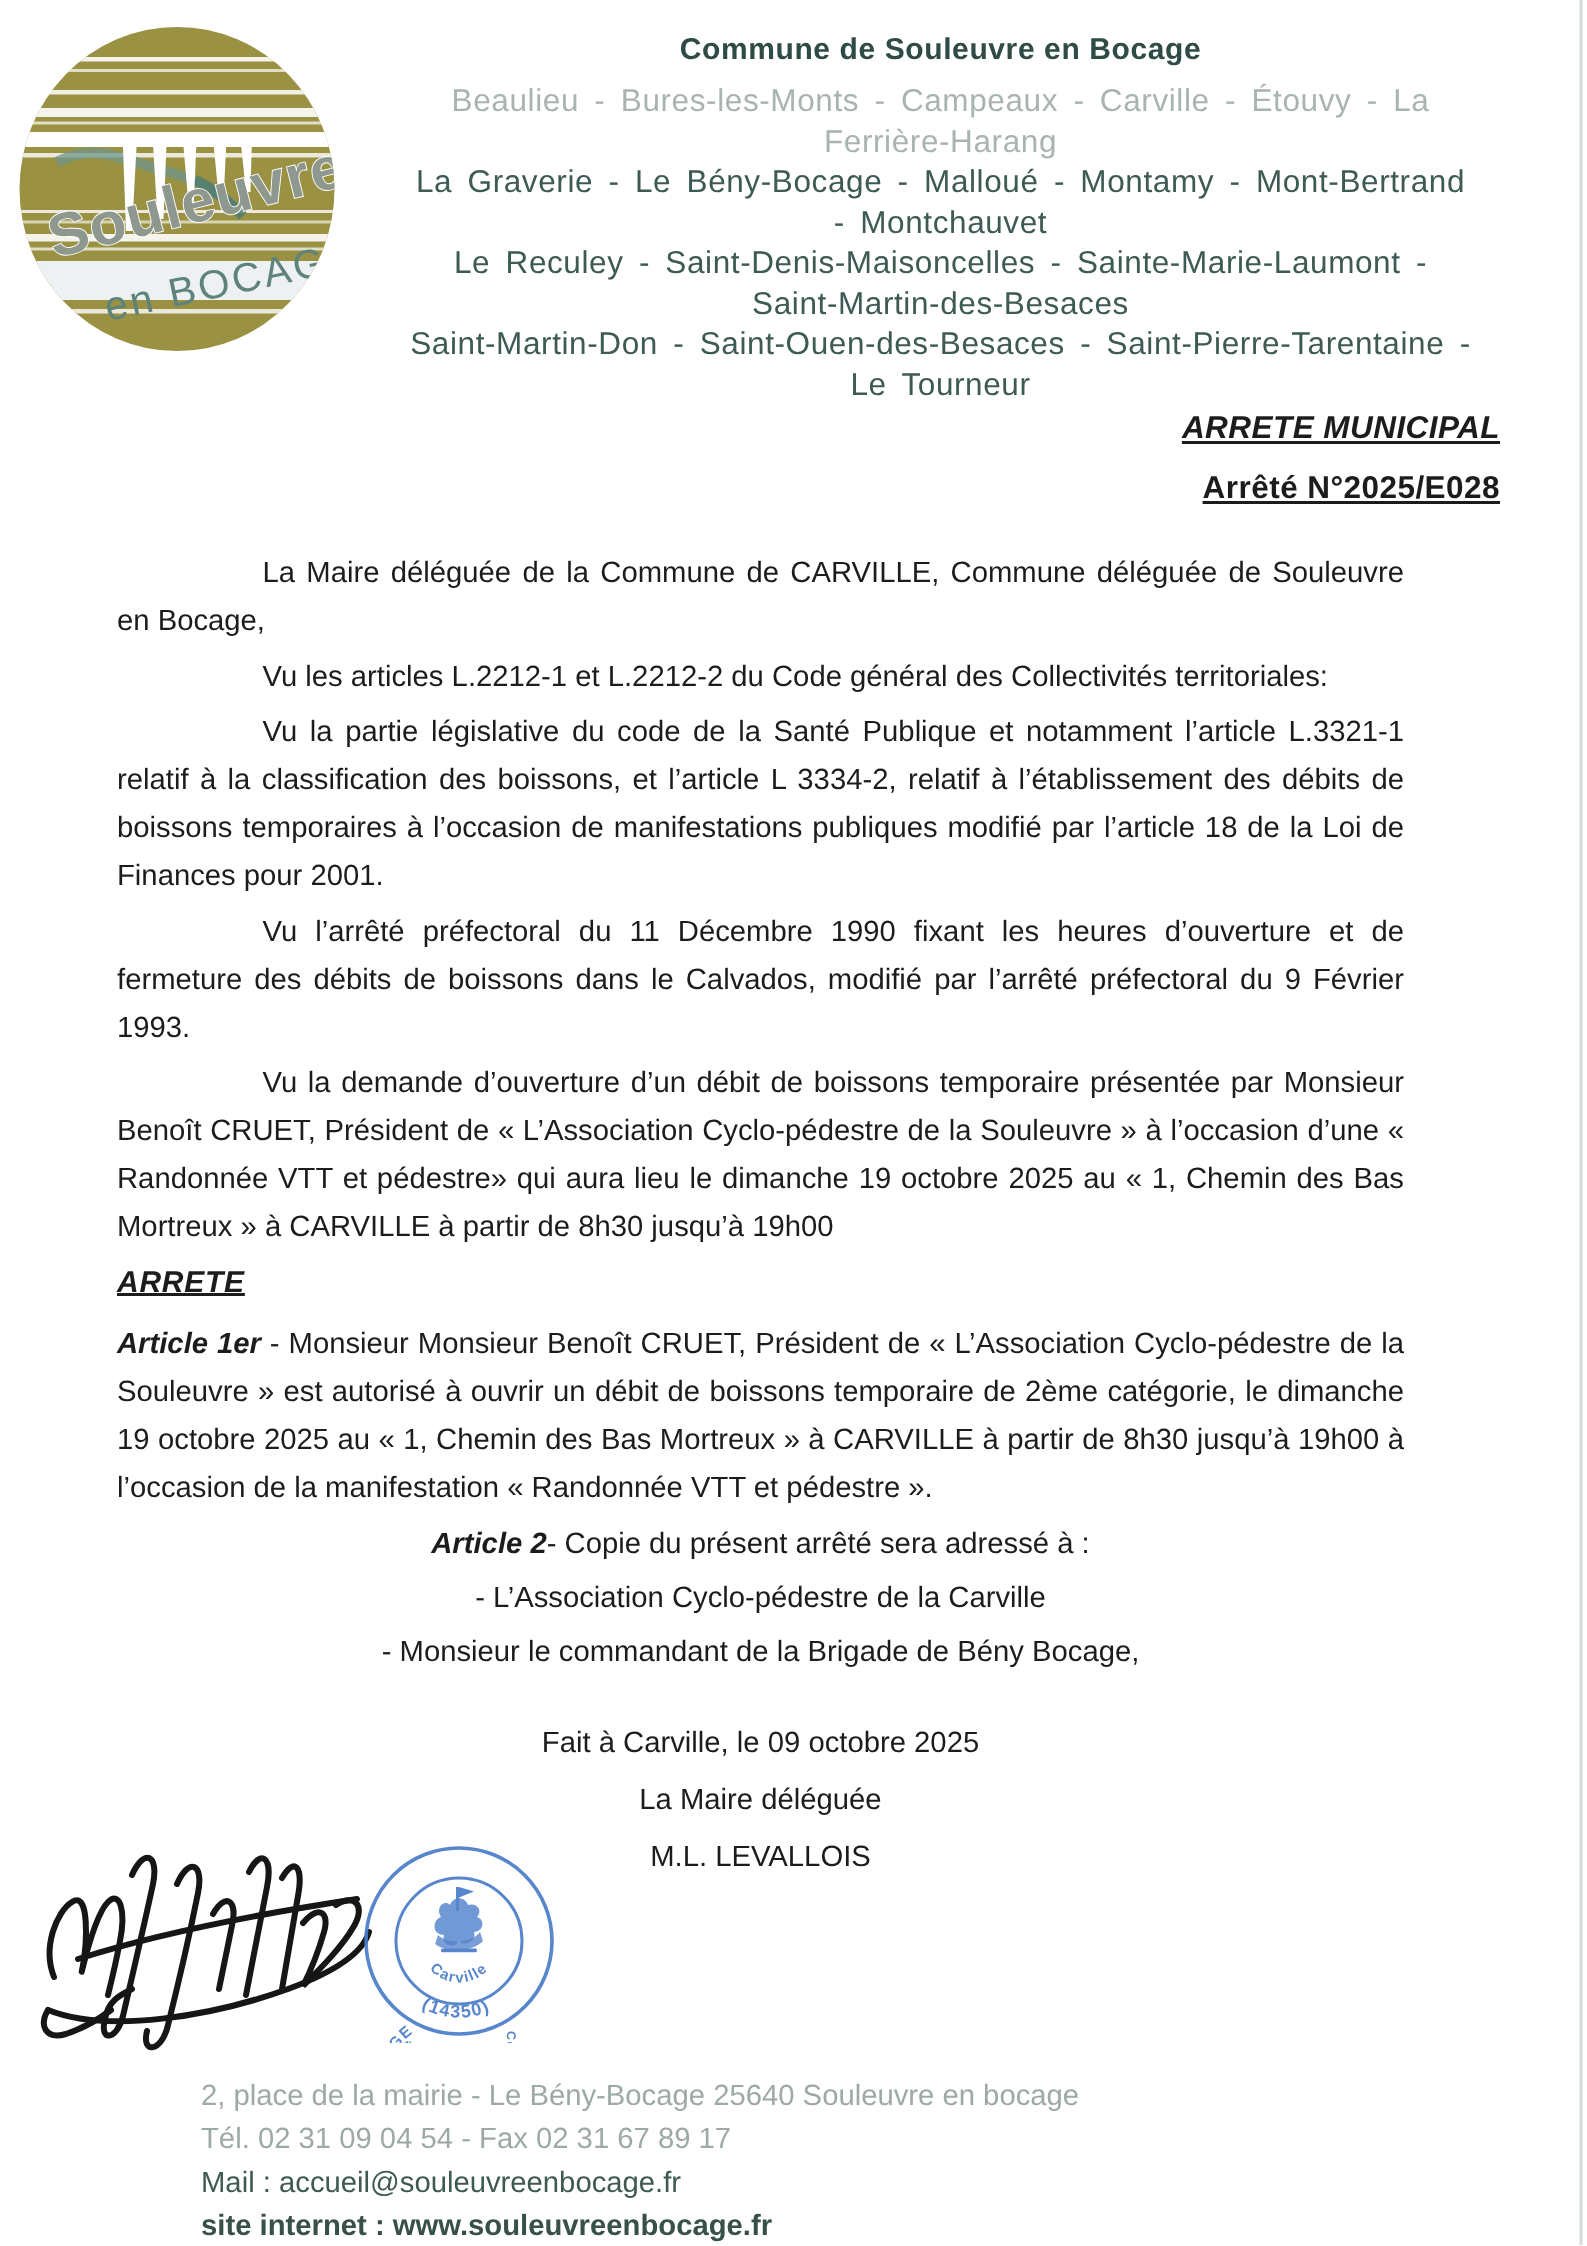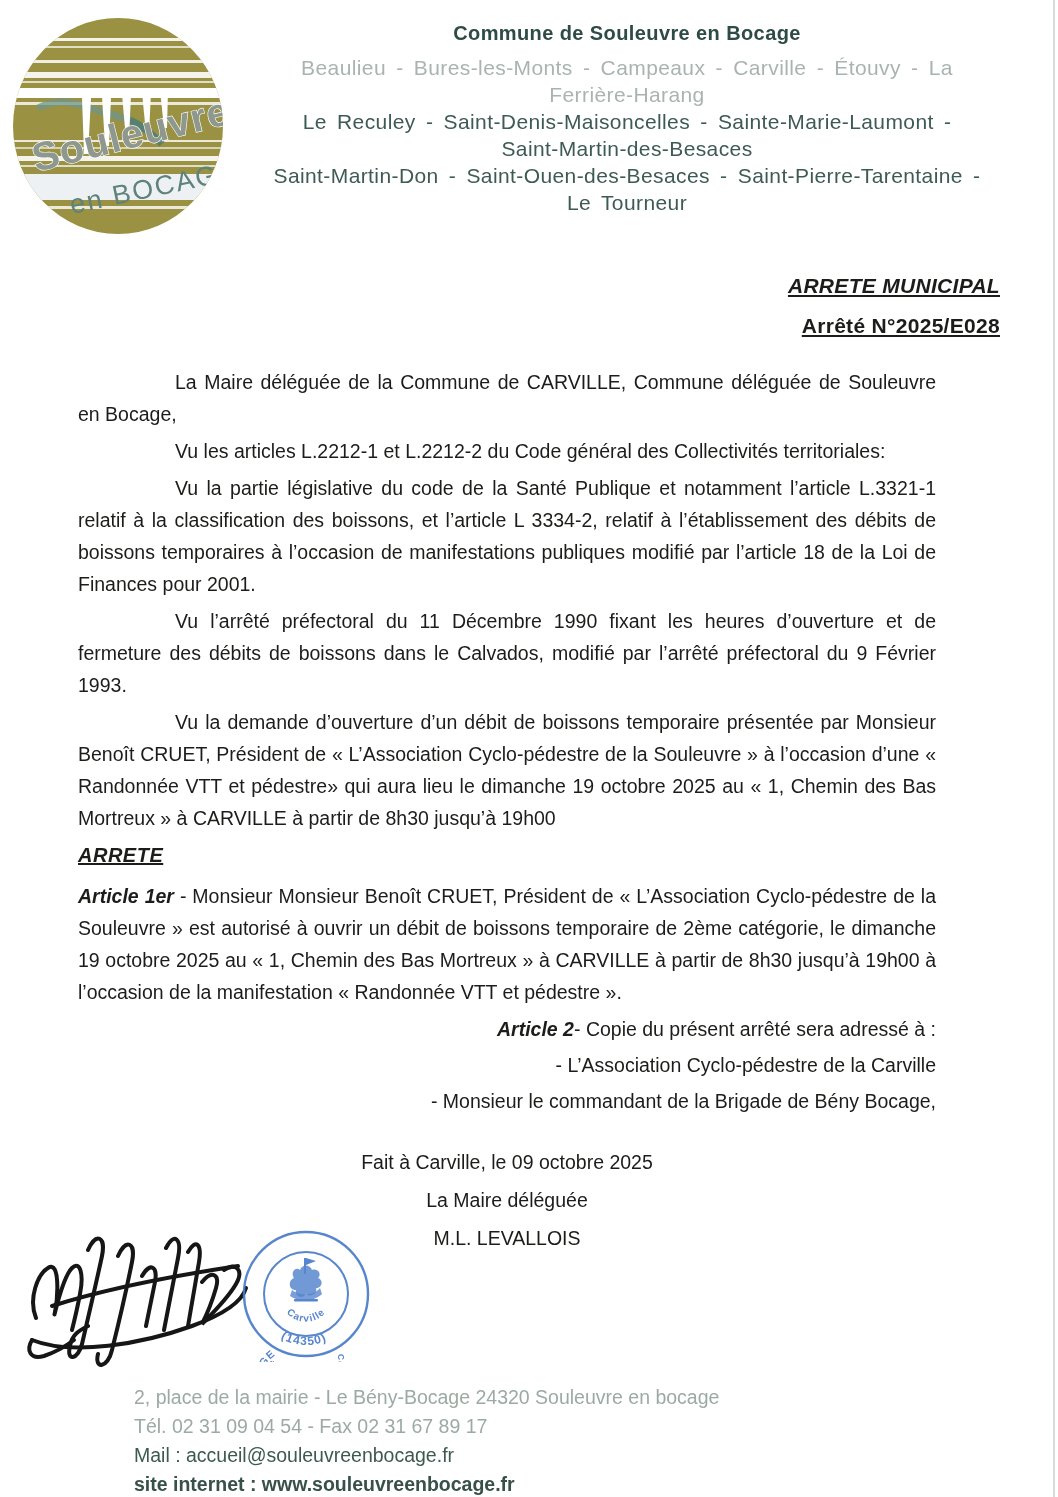--- a/index.html
+++ b/index.html
@@ -22,21 +22,21 @@
   .doc-title { position:absolute; left:0; top:274px; width:1000px; text-align:right; }
   .doc-title .t1 { font-size:21px; font-weight:bold; font-style:italic; text-decoration:underline; letter-spacing:.3px; }
   .doc-title .t2 { font-size:21px; font-weight:bold; text-decoration:underline; margin-top:16px; letter-spacing:.3px; }
   
   .doc-body {
     position:absolute; left:78px; top:366px; width:858px;
     font-size:19.5px; line-height:32px; text-align:justify;
   }
   .para { margin-bottom:5px; }
   .para.indent { text-indent:97px; }
-  .para.tight { margin-bottom:4px; text-align:right; }
+  .para.tight { margin-bottom:4px; text-align:center; }
   .mid-heading { text-align:left; margin:3px 0 9px 0; }
   .mid-heading span { font-size:20px; font-weight:bold; font-style:italic; text-decoration:underline; letter-spacing:.5px; }
   .article-label { font-weight:bold; font-style:italic; }
   .closing { margin-top:26px; line-height:38px; text-align:center; }
   
   .signature { position:absolute; left:22px; top:1222px; width:232px; height:158px; }
   .stamp { position:absolute; left:240px; top:1228px; width:132px; height:134px; }
   
   .footer { position:absolute; left:134px; top:1383px; font-size:19.5px; line-height:29px; text-align:left; }
   .footer .f-faded { color:#9daaa4; }
@@ -81,20 +81,21 @@
         <polygon points="150,74 158,74 157,112 154,112"></polygon>
       </g>
       <text x="26" y="156" transform="rotate(-14 26 156)" font-family="Liberation Sans, sans-serif" font-size="40" font-weight="bold" fill="#8e988f" stroke="#ffffff" stroke-width="1.2" paint-order="stroke" letter-spacing="1">Souleuvre</text>
       <text x="62" y="198" transform="rotate(-12 62 198)" font-family="Liberation Sans, sans-serif" font-size="27" fill="#5d837a" letter-spacing="2">en BOCAGE</text>
     </g>
   </svg>
 
   <header class="lh-text">
     <div class="lh-title">Commune de Souleuvre en Bocage</div>
     <div class="lh-line faded">Beaulieu - Bures-les-Monts - Campeaux - Carville - Étouvy - La Ferrière-Harang</div>
+    <div class="lh-line">La Graverie - Le Bény-Bocage - Malloué - Montamy - Mont-Bertrand - Montchauvet</div>
     <div class="lh-line">Le Reculey - Saint-Denis-Maisoncelles - Sainte-Marie-Laumont - Saint-Martin-des-Besaces</div>
     <div class="lh-line">Saint-Martin-Don - Saint-Ouen-des-Besaces - Saint-Pierre-Tarentaine - Le Tourneur</div>
   </header>
 
   <div class="doc-title">
     <div class="t1">ARRETE MUNICIPAL</div>
     <div class="t2">Arrêté N°2025/E028</div>
   </div>
 
   <main class="doc-body">
@@ -162,19 +163,19 @@
         <rect x="64" y="30" width="2" height="16"></rect>
         <polygon points="66,30 76,33 66,37"></polygon>
         <path d="M54,50 C50,44 56,38 60,42 C62,36 70,36 72,42 C78,40 82,46 78,50 C84,52 82,60 76,60 C78,66 70,70 66,66 C62,72 54,68 56,62 C48,62 48,52 54,50 Z" opacity=".85"></path>
         <path d="M52,62 C58,68 74,68 80,60 L82,66 C74,74 58,74 50,68 Z" opacity=".8"></path>
         <rect x="54" y="71" width="24" height="2.5" rx="1"></rect>
       </g>
     </g>
   </svg>
 
   <footer class="footer">
-    <div class="f-faded">2, place de la mairie - Le Bény-Bocage 24320 Souleuvre en bocage</div>
+    <div class="f-faded">2, place de la mairie - Le Bény-Bocage 25640 Souleuvre en bocage</div>
     <div class="f-faded">Tél. 02 31 09 04 54 - Fax 02 31 67 89 17</div>
     <div class="f-dark">Mail : accueil@souleuvreenbocage.fr</div>
     <div class="f-bold">site internet : www.souleuvreenbocage.fr</div>
   </footer>
 
 </div>
 
 </body></html>

